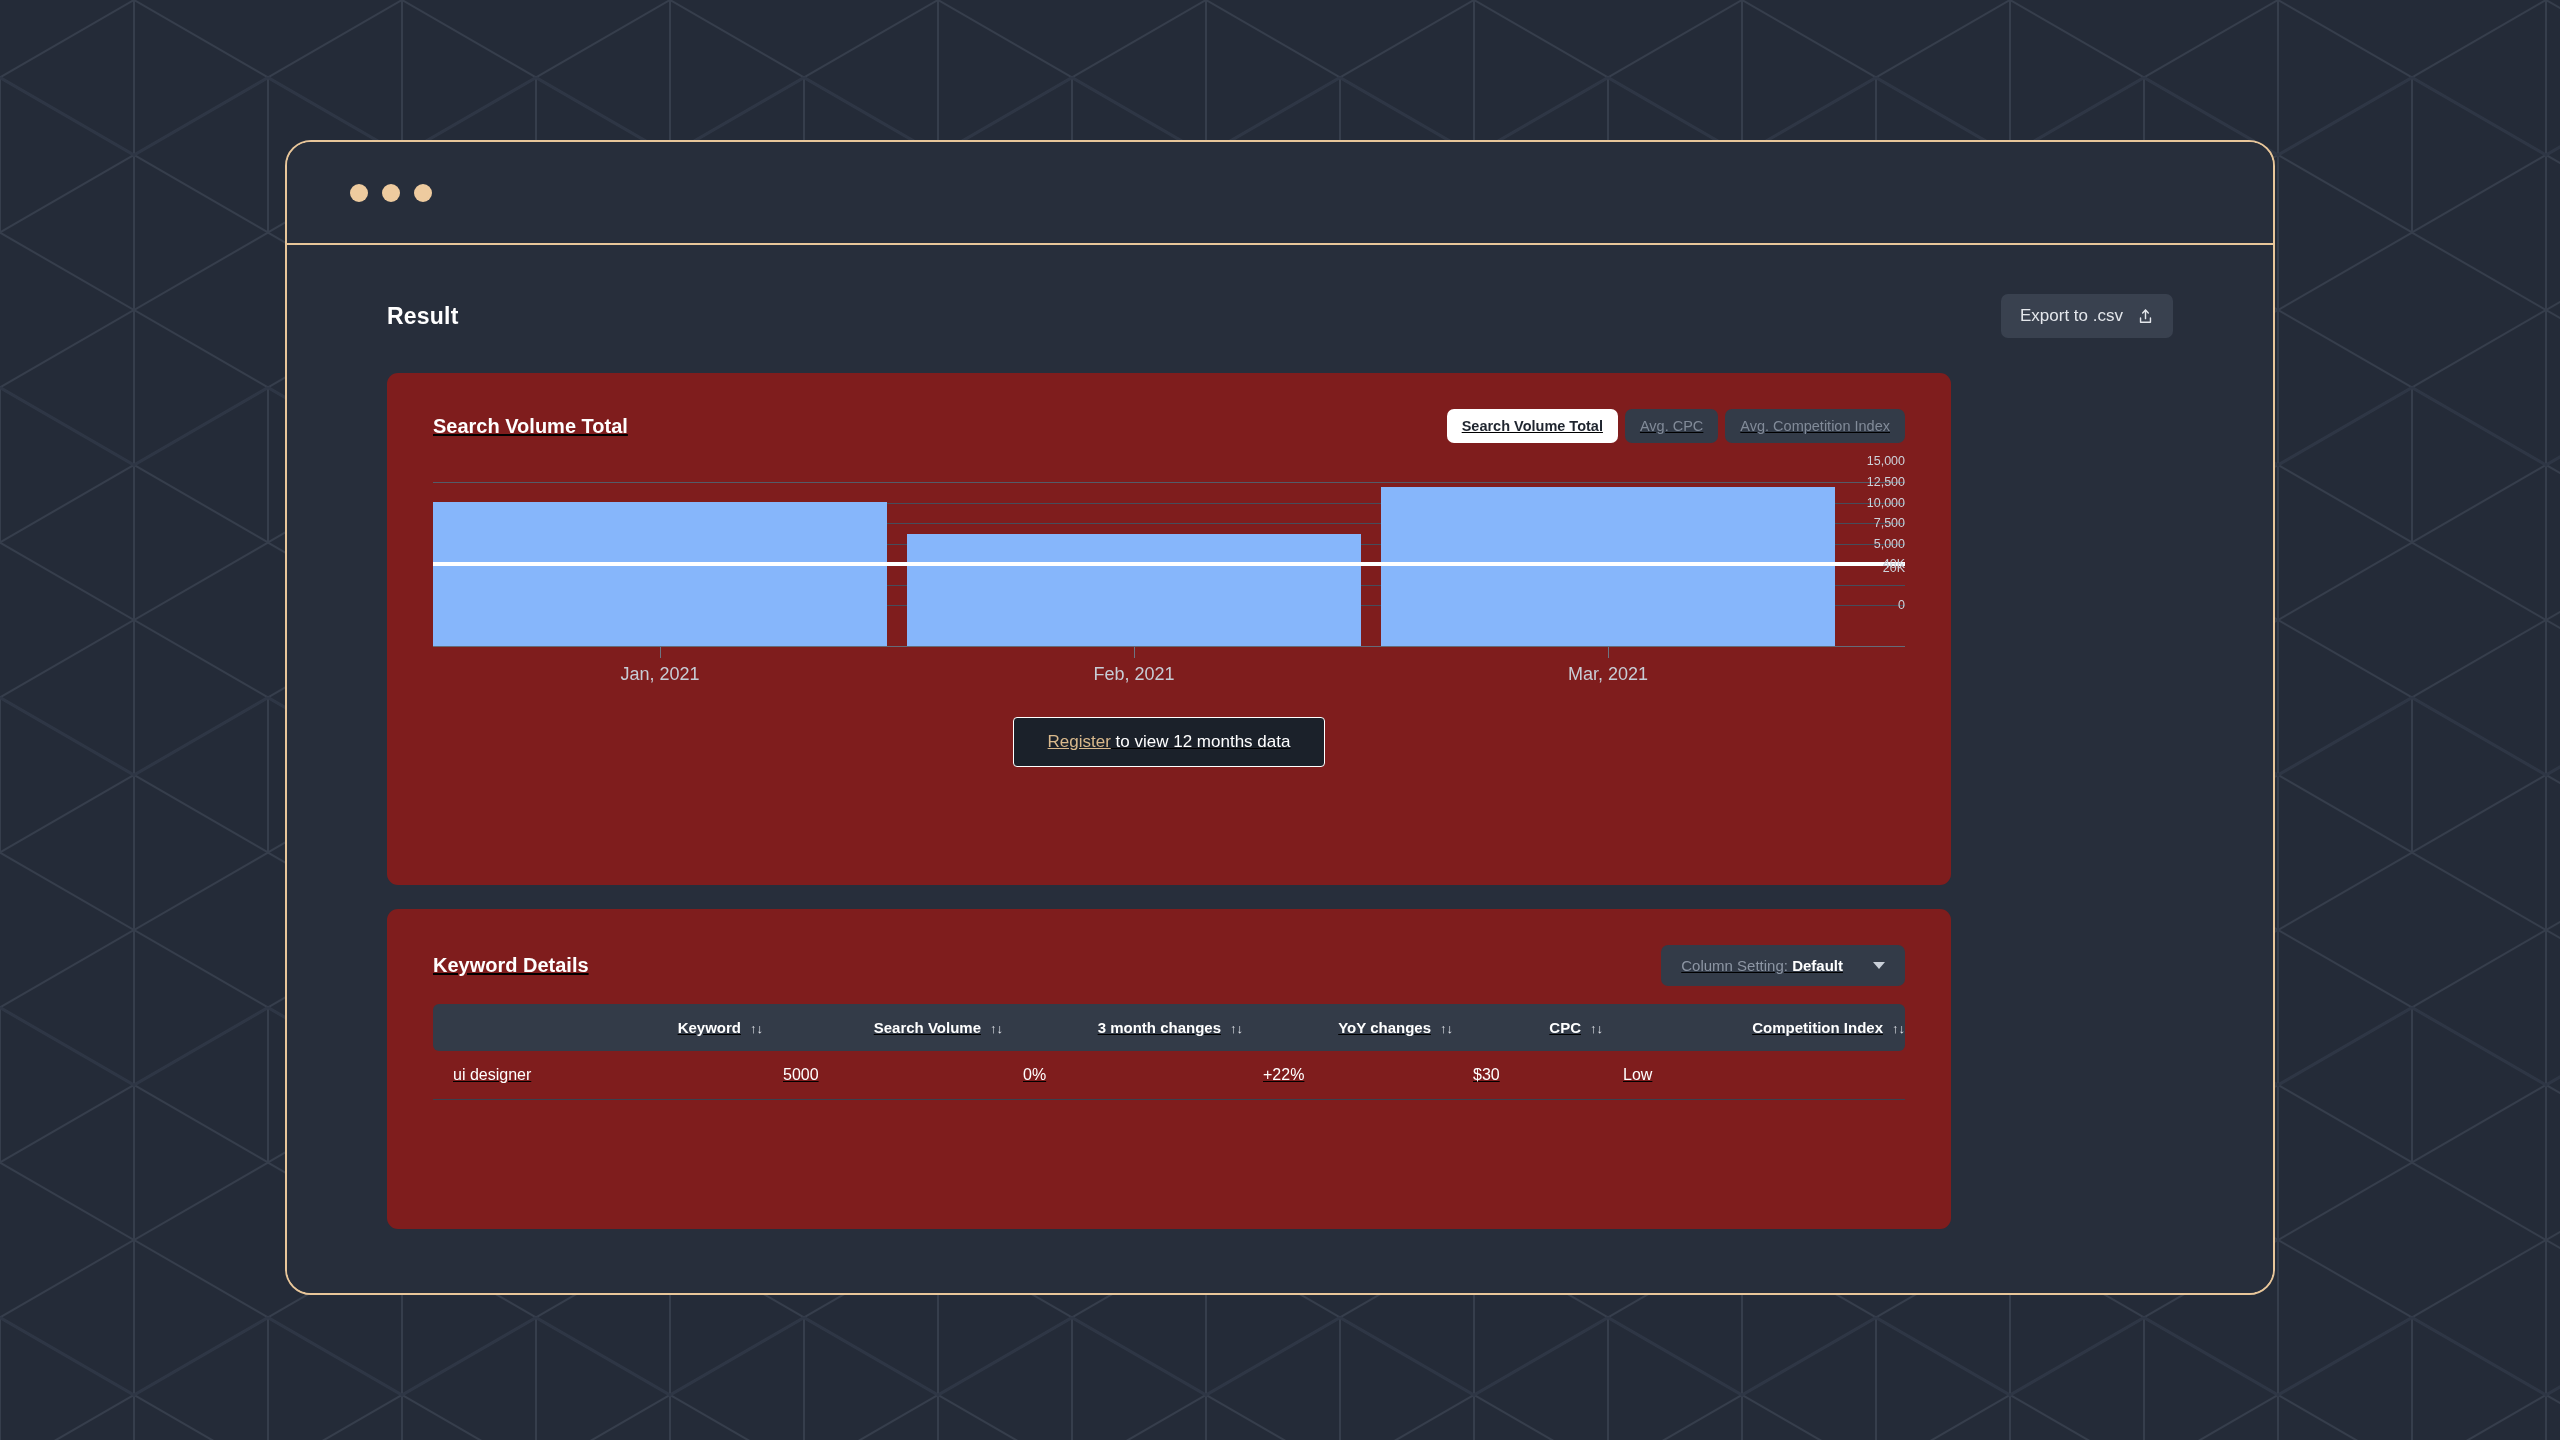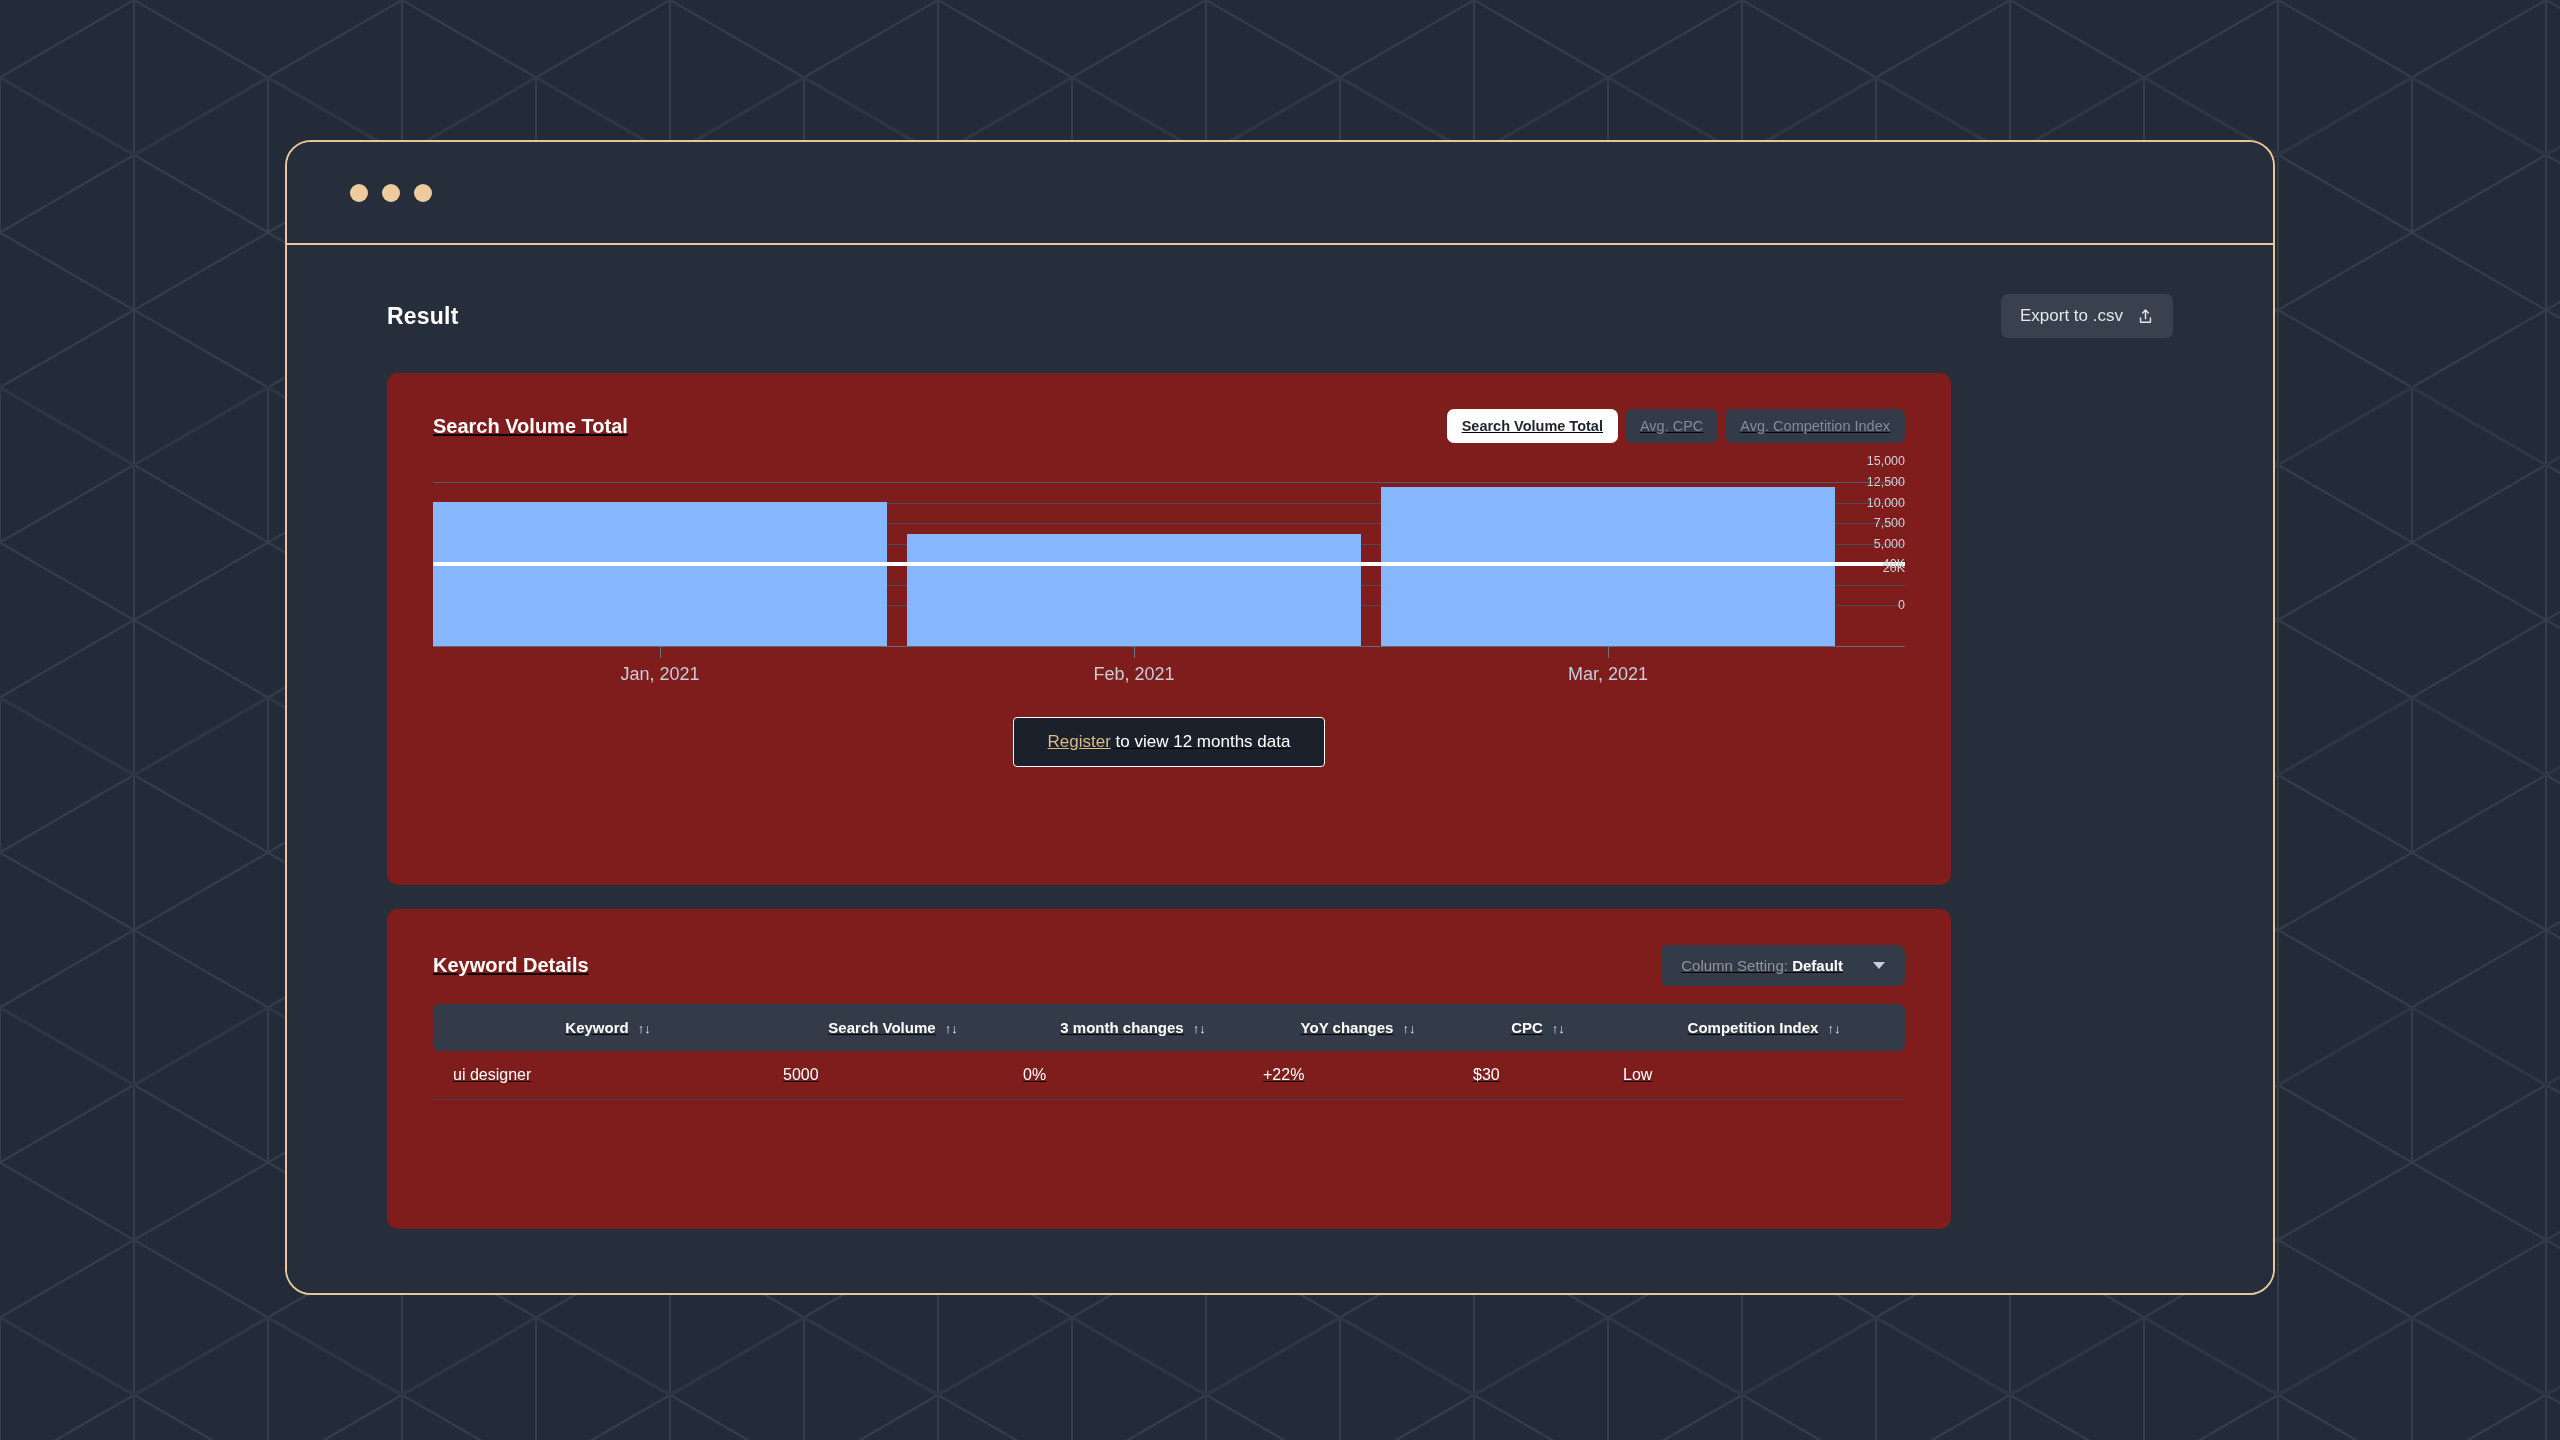--- a/index.html
+++ b/index.html
@@ -251,21 +251,21 @@
 
   
   table {
     border-collapse: collapse;
     width: 1472px;
     margin-top: 18px;
     table-layout: fixed;
   }
   thead th {
     background: #333b48;
-    text-align: center;
+    text-align: right;
     font-size: 15px;
     font-weight: bold;
     color: #ffffff;
     padding: 15px 0 15px 20px;
     white-space: nowrap;
   }
   thead th:first-child { border-radius: 6px 0 0 6px; }
   thead th:last-child { border-radius: 0 6px 6px 0; }
   .sort-icon {
     display: inline-block;

